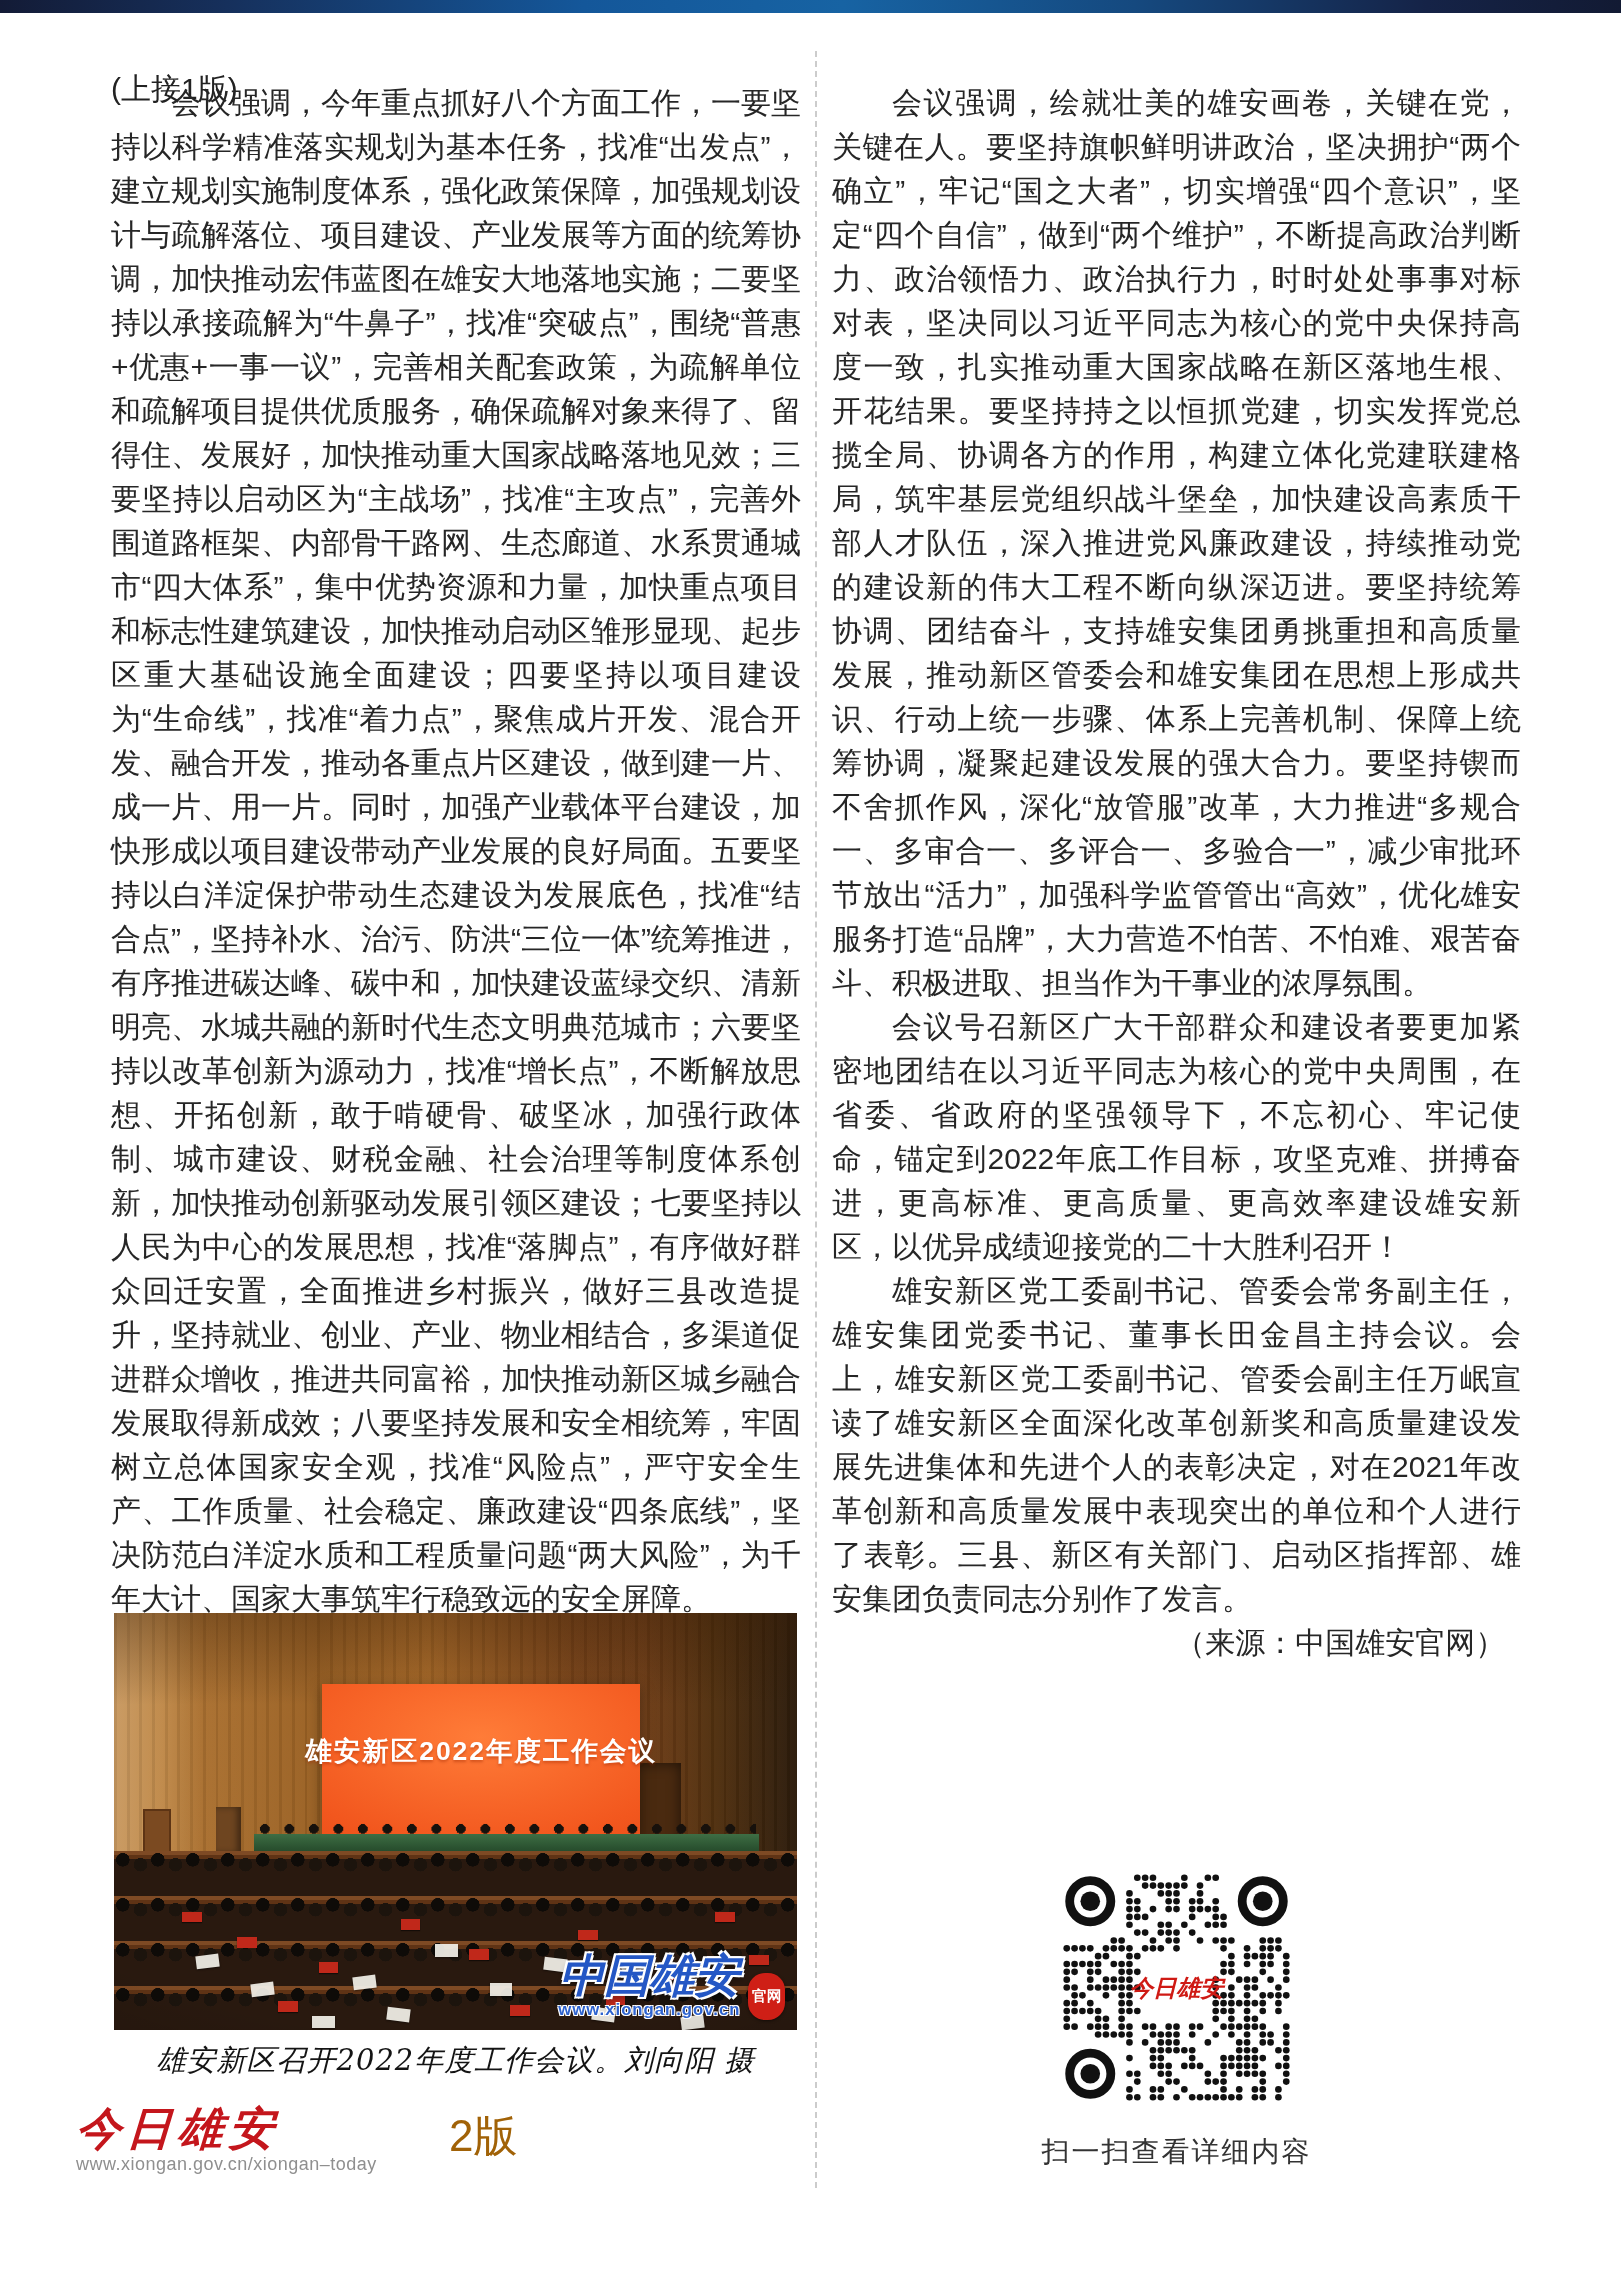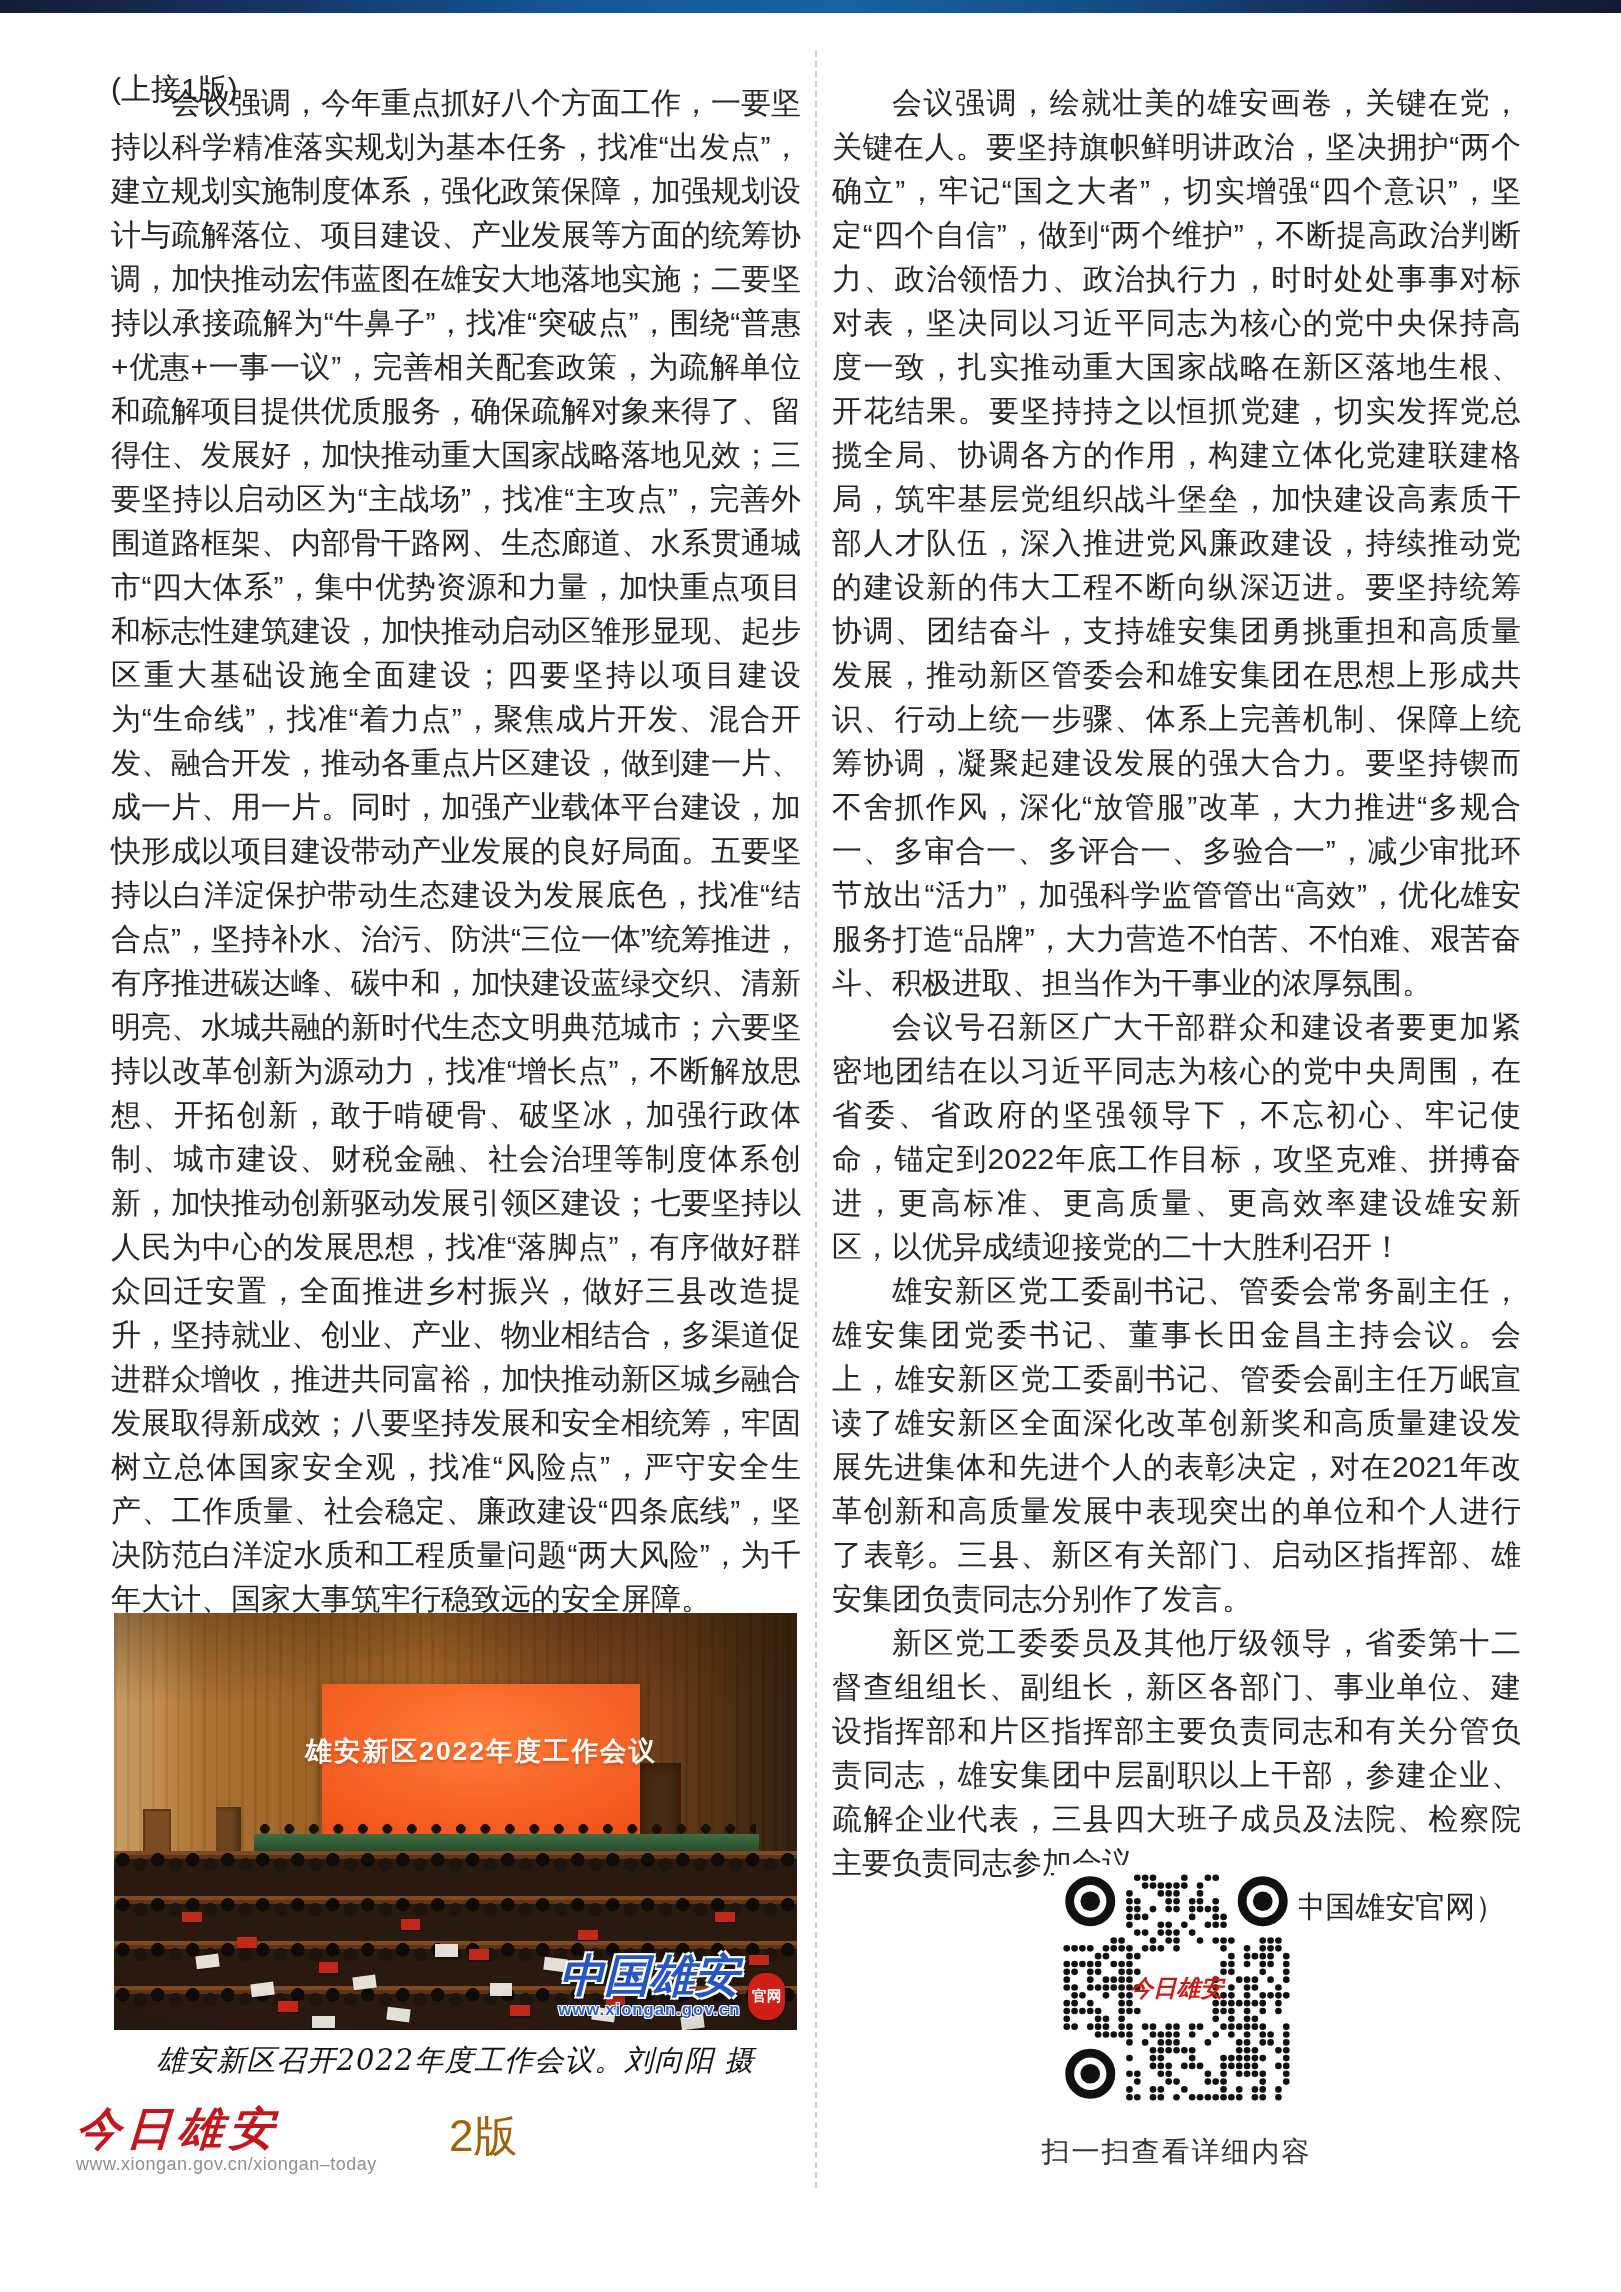--- a/index.html
+++ b/index.html
@@ -121,21 +121,20 @@
   <div class="v-divider"></div>
 
   <div id="col-left" class="column">
     <p>会议强调，今年重点抓好八个方面工作，一要坚持以科学精准落实规划为基本任务，找准“出发点”，建立规划实施制度体系，强化政策保障，加强规划设计与疏解落位、项目建设、产业发展等方面的统筹协调，加快推动宏伟蓝图在雄安大地落地实施；二要坚持以承接疏解为“牛鼻子”，找准“突破点”，围绕“普惠+优惠+一事一议”，完善相关配套政策，为疏解单位和疏解项目提供优质服务，确保疏解对象来得了、留得住、发展好，加快推动重大国家战略落地见效；三要坚持以启动区为“主战场”，找准“主攻点”，完善外围道路框架、内部骨干路网、生态廊道、水系贯通城市“四大体系”，集中优势资源和力量，加快重点项目和标志性建筑建设，加快推动启动区雏形显现、起步区重大基础设施全面建设；四要坚持以项目建设为“生命线”，找准“着力点”，聚焦成片开发、混合开发、融合开发，推动各重点片区建设，做到建一片、成一片、用一片。同时，加强产业载体平台建设，加快形成以项目建设带动产业发展的良好局面。五要坚持以白洋淀保护带动生态建设为发展底色，找准“结合点”，坚持补水、治污、防洪“三位一体”统筹推进，有序推进碳达峰、碳中和，加快建设蓝绿交织、清新明亮、水城共融的新时代生态文明典范城市；六要坚持以改革创新为源动力，找准“增长点”，不断解放思想、开拓创新，敢于啃硬骨、破坚冰，加强行政体制、城市建设、财税金融、社会治理等制度体系创新，加快推动创新驱动发展引领区建设；七要坚持以人民为中心的发展思想，找准“落脚点”，有序做好群众回迁安置，全面推进乡村振兴，做好三县改造提升，坚持就业、创业、产业、物业相结合，多渠道促进群众增收，推进共同富裕，加快推动新区城乡融合发展取得新成效；八要坚持发展和安全相统筹，牢固树立总体国家安全观，找准“风险点”，严守安全生产、工作质量、社会稳定、廉政建设“四条底线”，坚决防范白洋淀水质和工程质量问题“两大风险”，为千年大计、国家大事筑牢行稳致远的安全屏障。</p>
   </div>
 
   <div id="col-right" class="column">
     <p>会议强调，绘就壮美的雄安画卷，关键在党，关键在人。要坚持旗帜鲜明讲政治，坚决拥护“两个确立”，牢记“国之大者”，切实增强“四个意识”，坚定“四个自信”，做到“两个维护”，不断提高政治判断力、政治领悟力、政治执行力，时时处处事事对标对表，坚决同以习近平同志为核心的党中央保持高度一致，扎实推动重大国家战略在新区落地生根、开花结果。要坚持持之以恒抓党建，切实发挥党总揽全局、协调各方的作用，构建立体化党建联建格局，筑牢基层党组织战斗堡垒，加快建设高素质干部人才队伍，深入推进党风廉政建设，持续推动党的建设新的伟大工程不断向纵深迈进。要坚持统筹协调、团结奋斗，支持雄安集团勇挑重担和高质量发展，推动新区管委会和雄安集团在思想上形成共识、行动上统一步骤、体系上完善机制、保障上统筹协调，凝聚起建设发展的强大合力。要坚持锲而不舍抓作风，深化“放管服”改革，大力推进“多规合一、多审合一、多评合一、多验合一”，减少审批环节放出“活力”，加强科学监管管出“高效”，优化雄安服务打造“品牌”，大力营造不怕苦、不怕难、艰苦奋斗、积极进取、担当作为干事业的浓厚氛围。</p>
     <p>会议号召新区广大干部群众和建设者要更加紧密地团结在以习近平同志为核心的党中央周围，在省委、省政府的坚强领导下，不忘初心、牢记使命，锚定到2022年底工作目标，攻坚克难、拼搏奋进，更高标准、更高质量、更高效率建设雄安新区，以优异成绩迎接党的二十大胜利召开！</p>
     <p>雄安新区党工委副书记、管委会常务副主任，雄安集团党委书记、董事长田金昌主持会议。会上，雄安新区党工委副书记、管委会副主任万岷宣读了雄安新区全面深化改革创新奖和高质量建设发展先进集体和先进个人的表彰决定，对在2021年改革创新和高质量发展中表现突出的单位和个人进行了表彰。三县、新区有关部门、启动区指挥部、雄安集团负责同志分别作了发言。</p>
-    <p>新区党工委委员及其他厅级领导，省委第十二督查组组长、副组长，新区各部门、事业单位、建设指挥部和片区指挥部主要负责同志和有关分管负责同志，雄安集团中层副职以上干部，参建企业、疏解企业代表，三县四大班子成员及法院、检察院主要负责同志参加会议。</p>
     <p class="source-line">（来源：中国雄安官网）</p>
   </div>
 
   <div class="photo">
     <div class="ph-streaks"></div>
     <div class="ph-topshadow"></div>
     <div class="ph-door-left"></div>
     <div class="ph-door-right"></div>
     <div class="ph-podium"></div>
     <div class="ph-screen">

